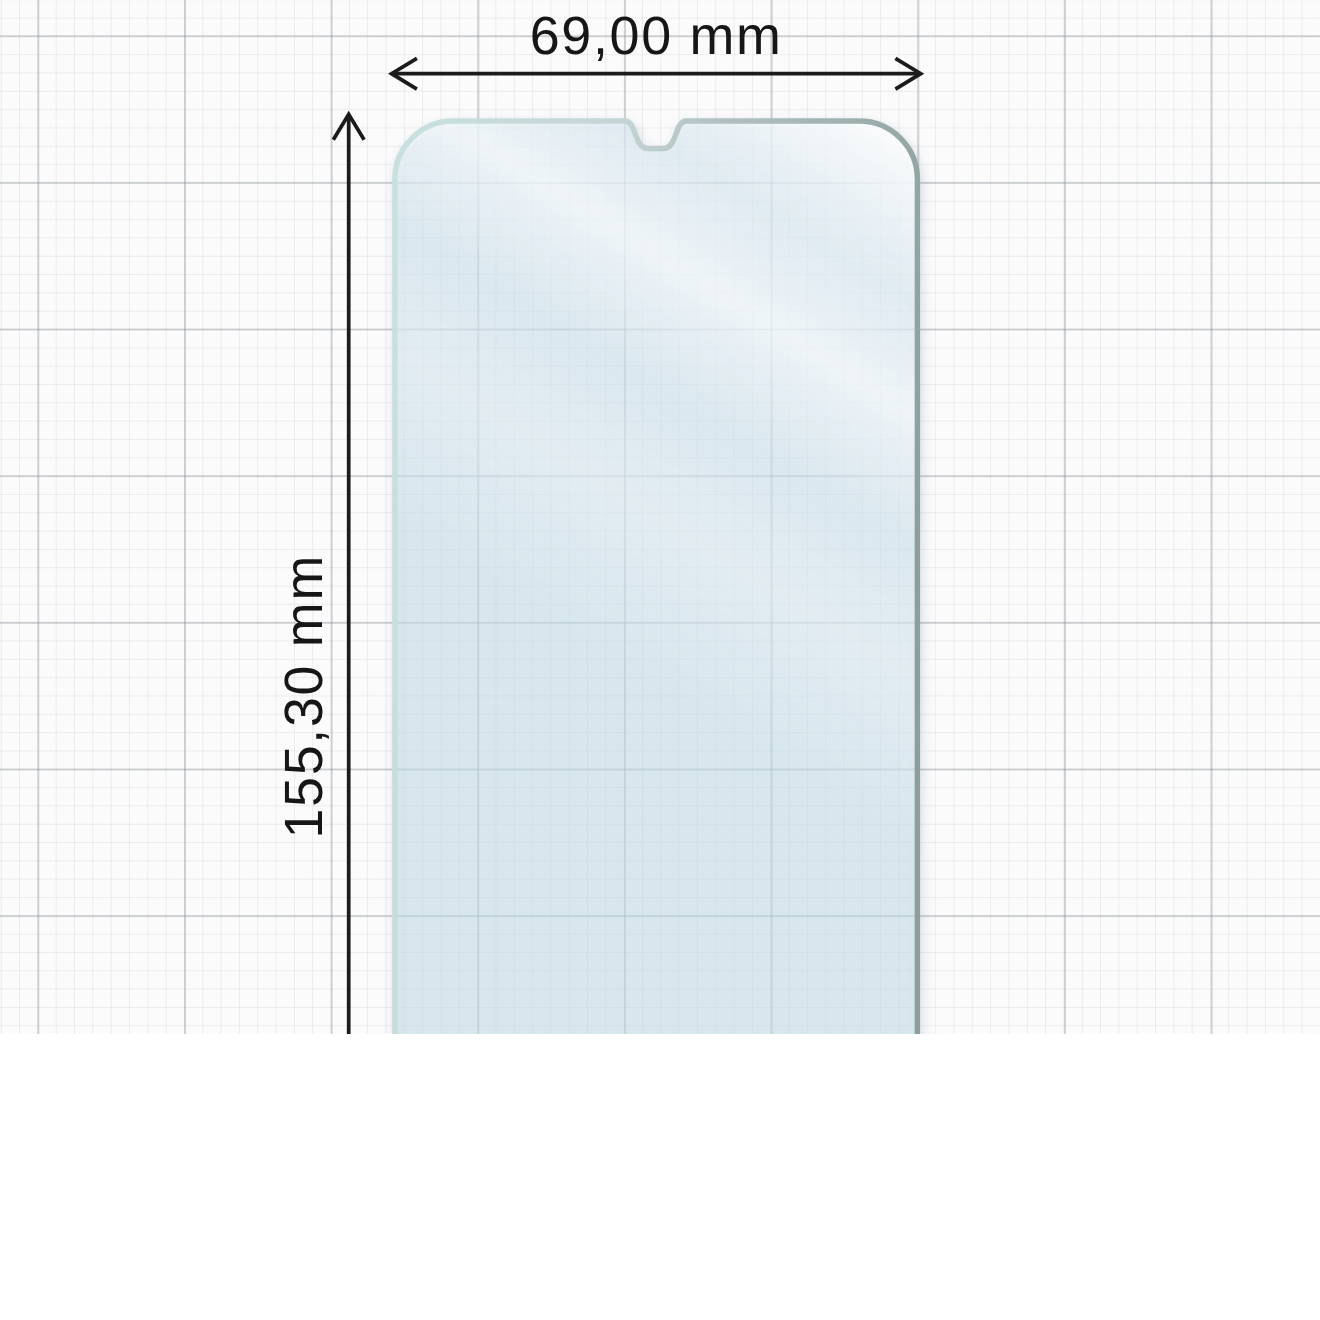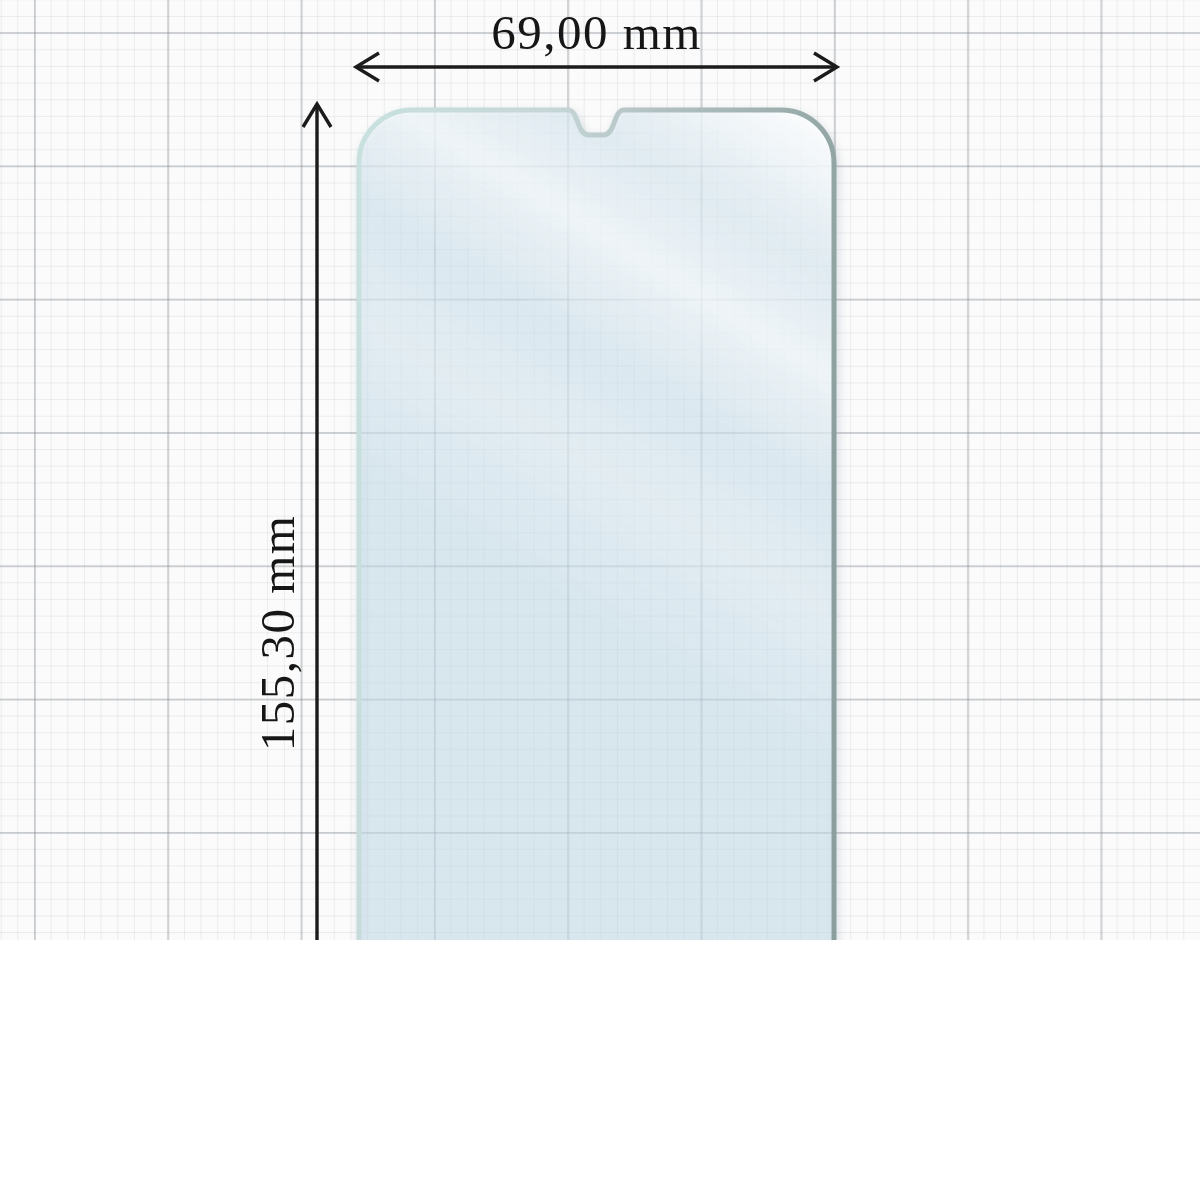--- a/index.html
+++ b/index.html
@@ -1,20 +1,20 @@
 <!DOCTYPE html>
 <html><head>
 <meta charset="utf-8">
 <style>
   html,body{margin:0;padding:0;background:#ffffff;}
   .canvas{
     position:relative;
     width:1200px;height:940px;
     overflow:hidden;
-    font-family:Liberation Serif, serif;
+    font-family:Liberation Sans, sans-serif;
     background-color:#fbfbfb;
     background-image:
       linear-gradient(to right,  rgba(130,138,146,0.34) 0, rgba(130,138,146,0.34) 2px, transparent 2px),
       linear-gradient(to bottom, rgba(130,138,146,0.34) 0, rgba(130,138,146,0.34) 2px, transparent 2px),
       linear-gradient(to right,  rgba(150,156,162,0.16) 0, rgba(150,156,162,0.16) 1px, transparent 1px),
       linear-gradient(to bottom, rgba(150,156,162,0.16) 0, rgba(150,156,162,0.16) 1px, transparent 1px);
     background-size:133.33px 133.33px, 133.33px 133.33px, 16.666px 16.666px, 16.666px 16.666px;
     background-position:34px 32px, 34px 32px, 0.7px -0.7px, 0.7px -0.7px;
   }
   .protector-svg{

